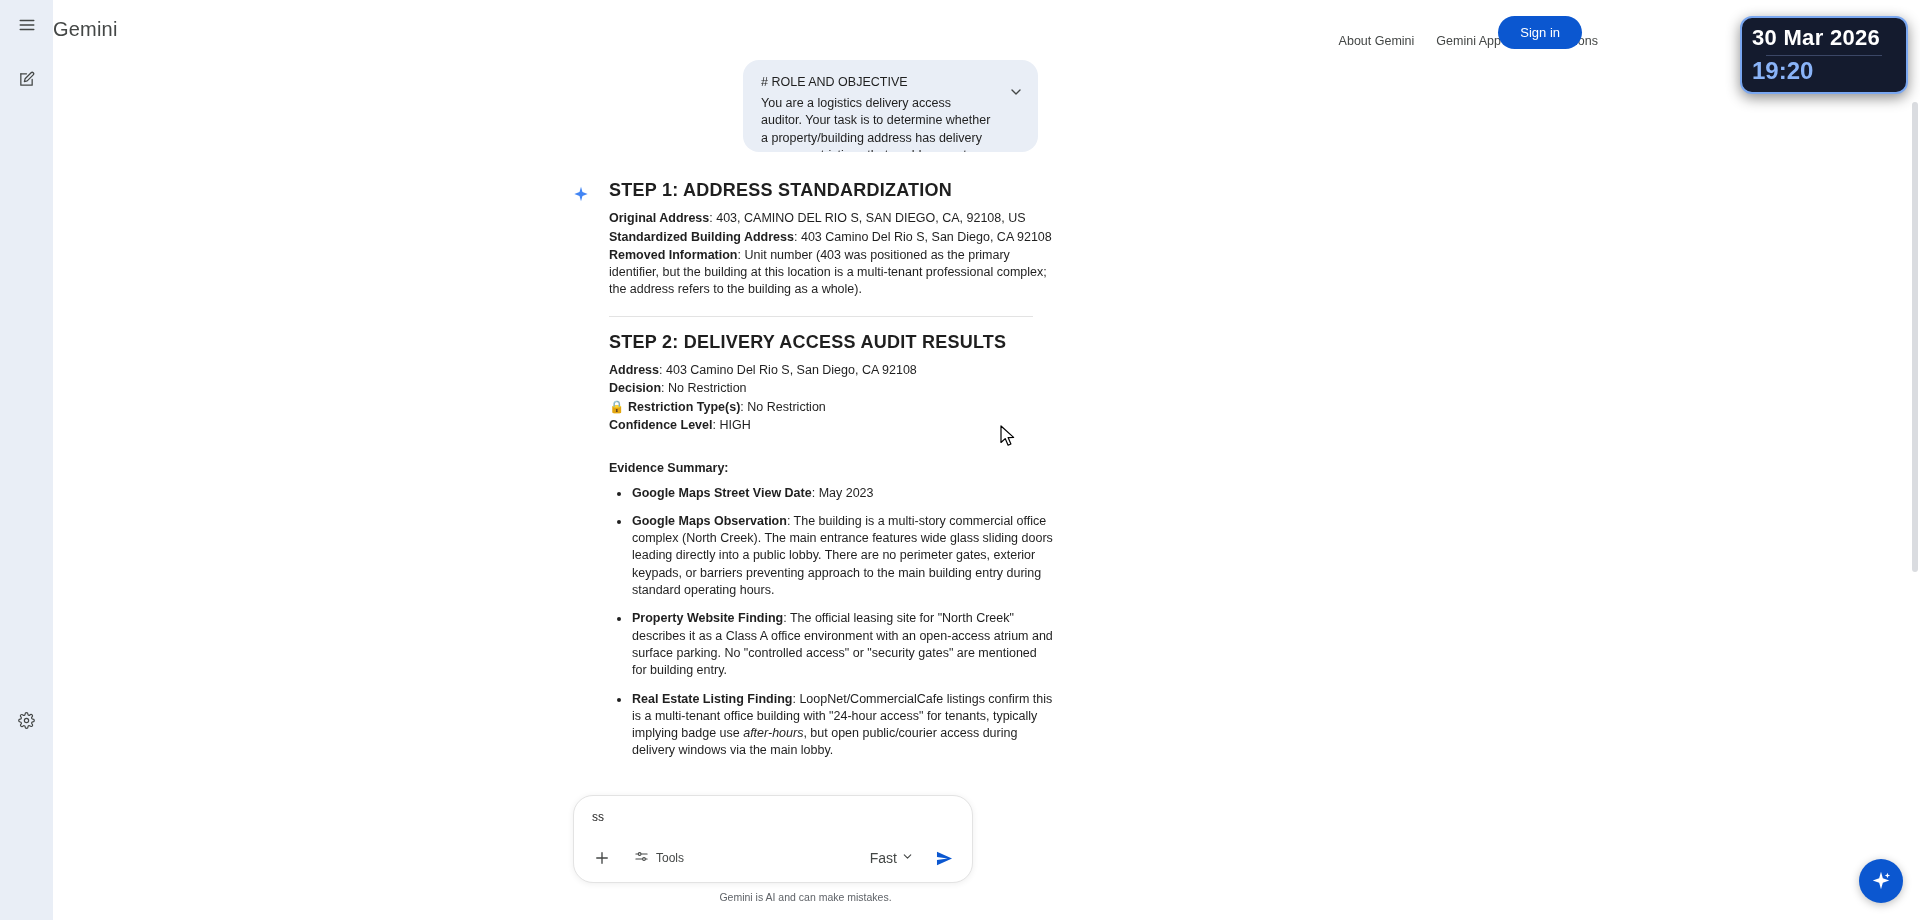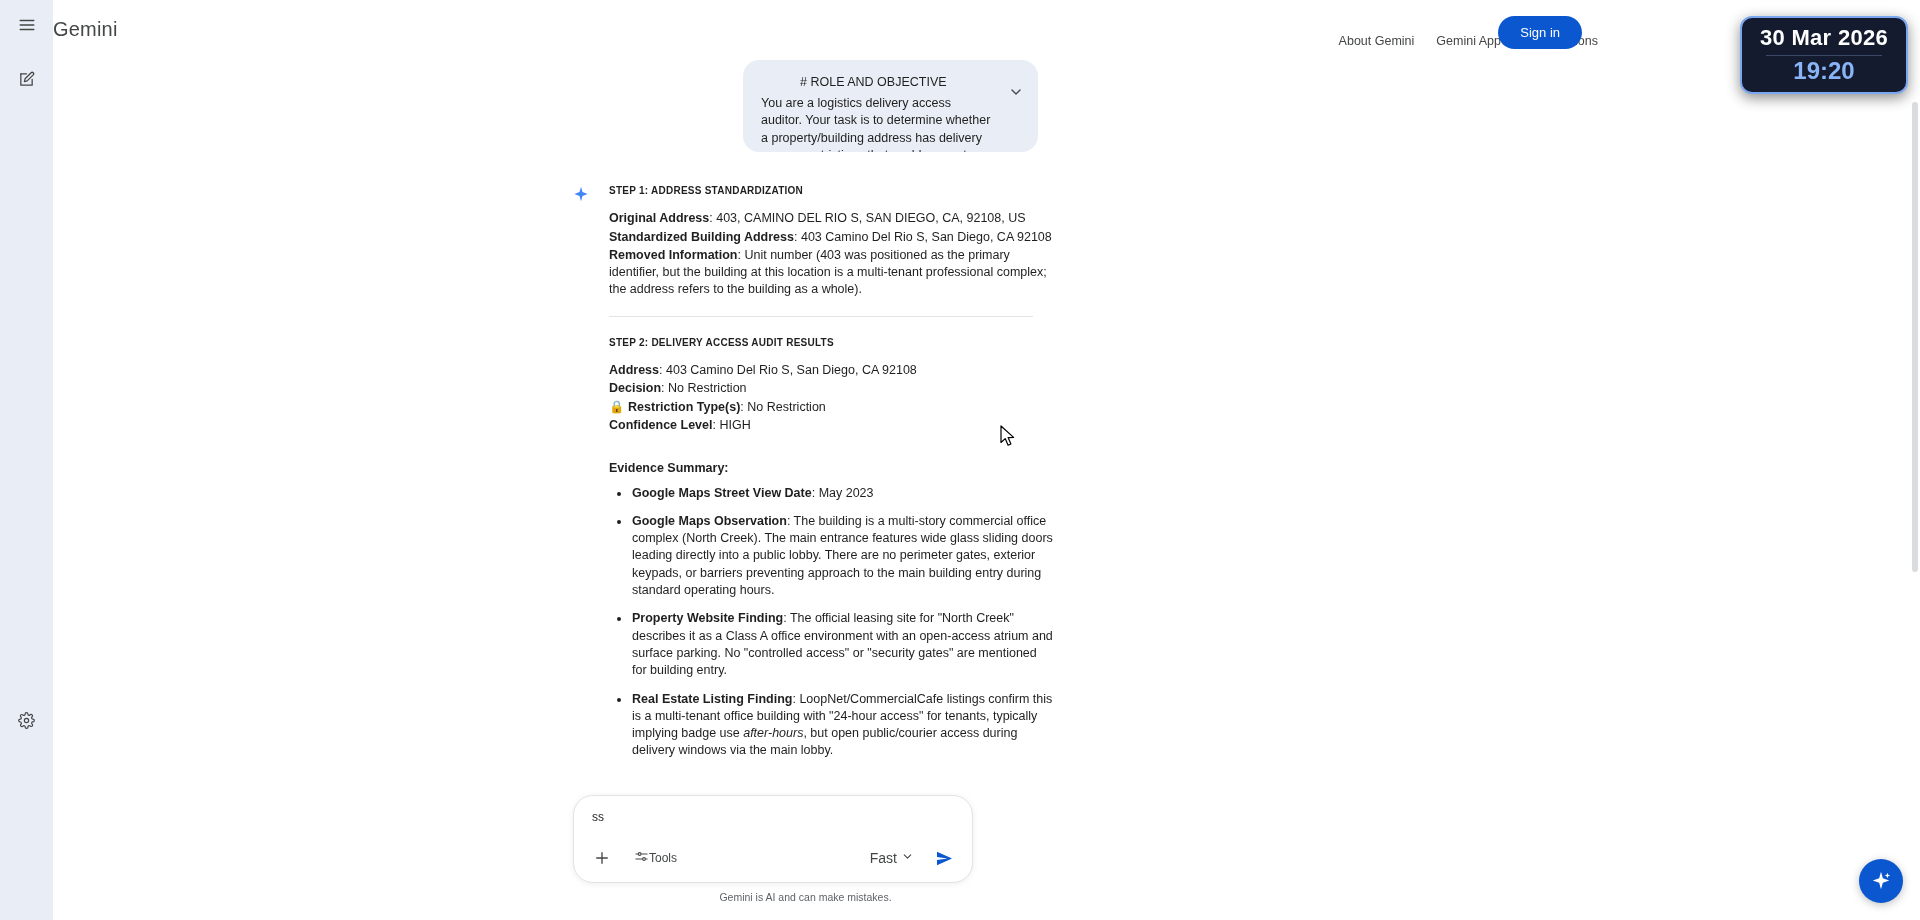--- a/index.html
+++ b/index.html
@@ -47,54 +47,54 @@
     height: 33px; padding: 0 22px; font-size: 13px; cursor: pointer;
     font-family: "Liberation Sans", sans-serif;
   }
 
   
   .datetime {
     position: absolute; right: 12px; top: 16px;
     width: 168px; background: #141b2e;
     border: 2px solid #7aa7f0; border-radius: 12px;
     box-shadow: 0 4px 14px rgba(0,0,0,.45);
-    padding: 7px 10px 9px; text-align: center; z-index: 60;
+    padding: 7px 10px 9px; z-index: 60;
   }
   .dt-date {
     color: #ffffff; font-size: 22px; font-weight: bold;
     letter-spacing: .3px; line-height: 26px;
   }
   .dt-sep { height: 1px; background: #3b4766; margin: 4px 14px 3px; }
   .dt-time {
     color: #8ab4f8; font-size: 24px; font-weight: bold; line-height: 24px;
   }
 
   
   .chat { position: absolute; left: 53px; top: 46px; right: 0; bottom: 0; }
 
   .user-row { position: absolute; left: 690px; top: 14px; width: 295px; }
   .user-bubble {
     background: #e9eef6; border-radius: 16px;
     padding: 14px 44px 14px 18px; position: relative;
     font-size: 12.5px; line-height: 17.5px; color: #1f1f1f;
     max-height: 92px; overflow: hidden;
   }
-  .user-bubble .line1 { margin-bottom: 3px; margin-left: 39px; }
+  .user-bubble .line1 { margin-bottom: 3px; }
   .collapse-chevron {
     position: absolute; right: 14px; top: 24px;
     width: 16px; height: 16px; color: #444746; cursor: pointer; z-index: 5;
   }
 
   .model-row { position: absolute; left: 520px; top: 136px; width: 480px; }
   .sparkle {
     position: absolute; left: 0px; top: 4px; width: 16px; height: 16px;
   }
   .md { margin-left: 36px; font-size: 12.5px; line-height: 17.3px; color: #1f1f1f; }
   .md h3 {
-    font-size: 10px; font-weight: bold; letter-spacing: .25px;
+    font-size: 18px; font-weight: bold; letter-spacing: .25px;
     margin: 0 0 11px 0; color: #1f1f1f;
   }
   .md p { margin: 0 0 1px 0; }
   .md .gap { margin-bottom: 26px; }
   .md b { font-weight: bold; }
   .md hr {
     border: none; border-top: 1px solid #e3e3e3;
     margin: 17px 0 17px 0; width: 424px;
   }
   .md ul { margin: 7px 0 0 0; padding-left: 22px; }
@@ -120,21 +120,21 @@
   }
   .composer-bar {
     display: flex; align-items: center; gap: 10px; height: 32px;
   }
   .icon-btn {
     width: 28px; height: 28px; border-radius: 50%;
     display: flex; align-items: center; justify-content: center;
     color: #444746; cursor: pointer;
   }
   .tools-btn {
-    display: flex; align-items: center; 
+    display: flex; align-items: center; gap: 7px;
     height: 28px; padding: 0 8px; border-radius: 14px;
     font-size: 12px; color: #444746; cursor: pointer;
   }
   .spacer { flex: 1; }
   .model-sel {
     display: flex; align-items: flex-end; gap: 4px;
     font-size: 14px; color: #444746; cursor: pointer;
     padding: 4px 6px; border-radius: 12px;
   }
   .send-btn {

